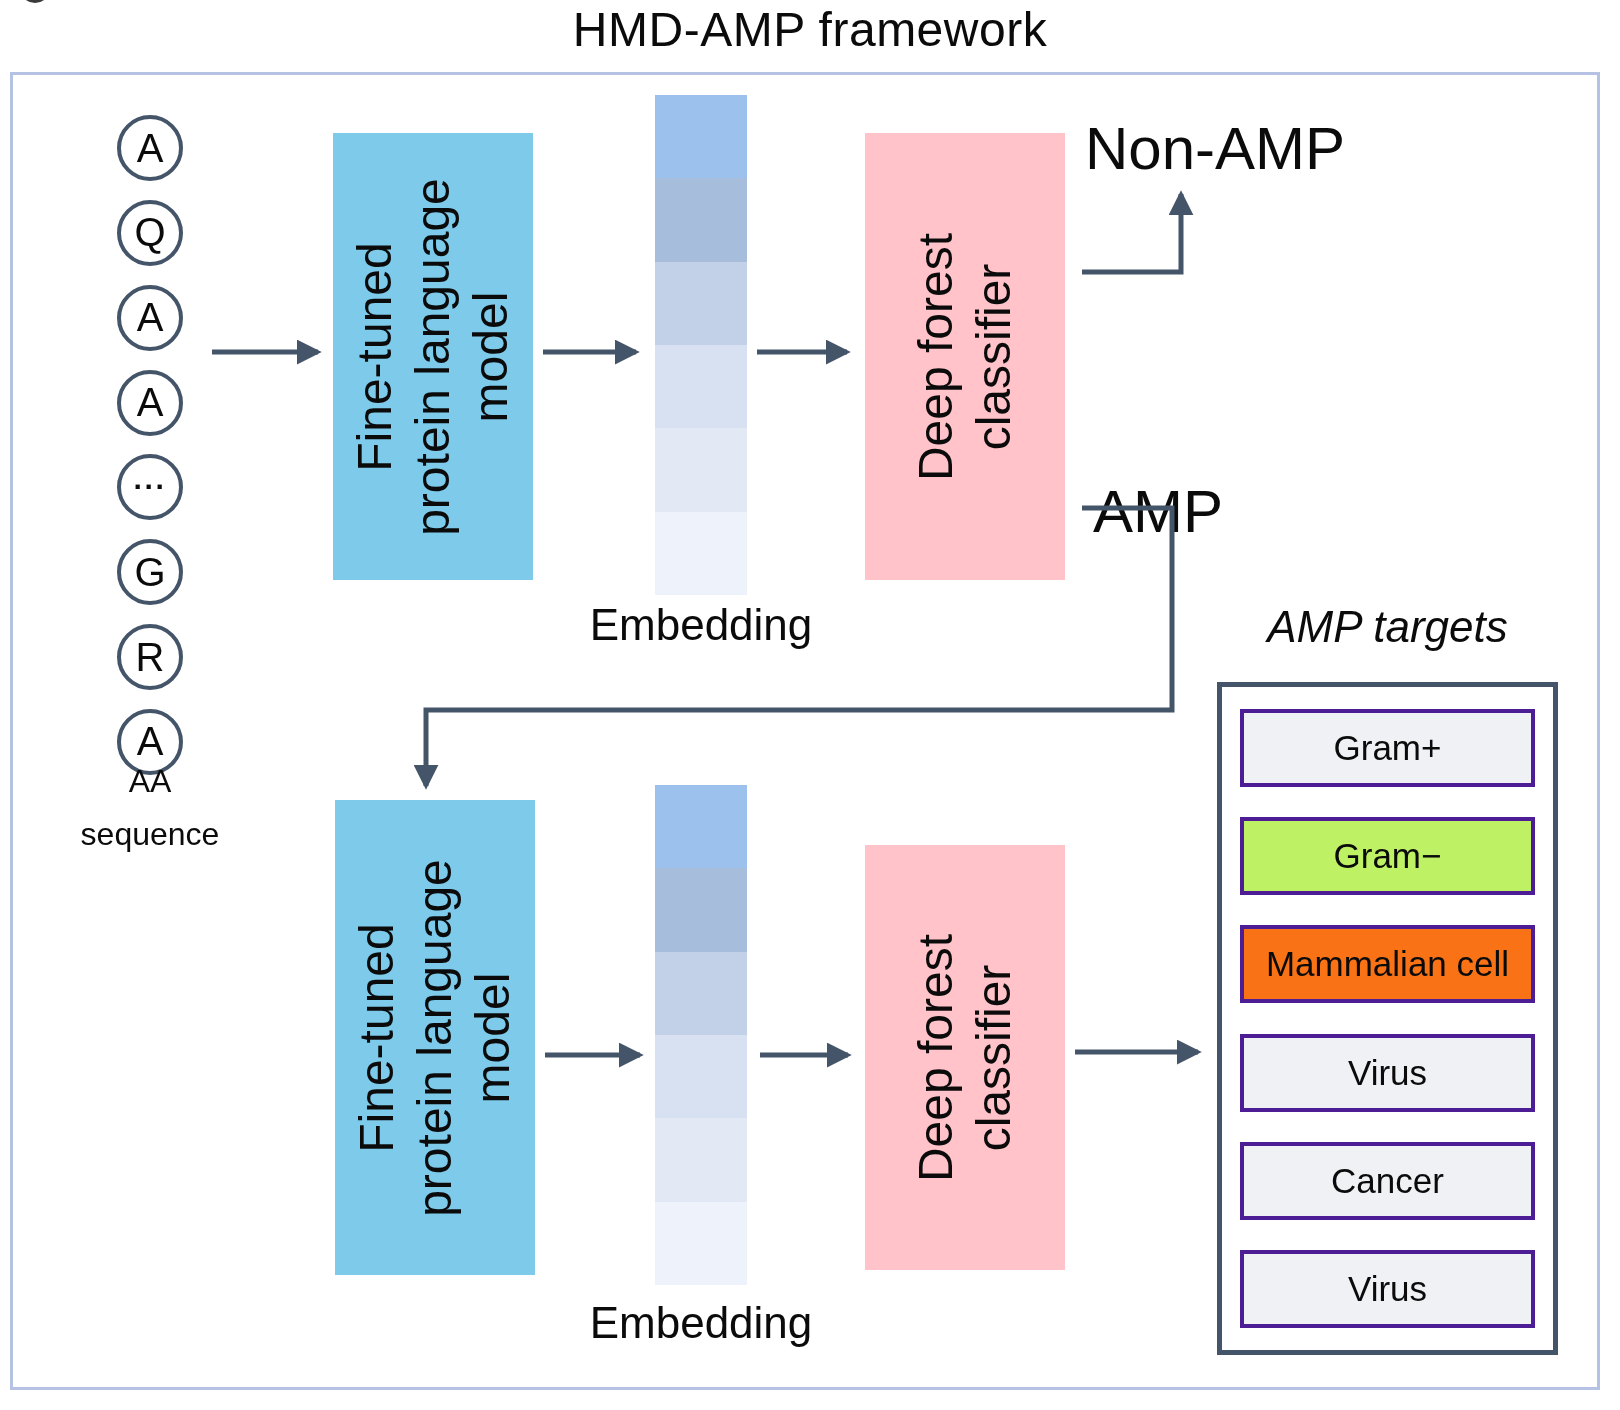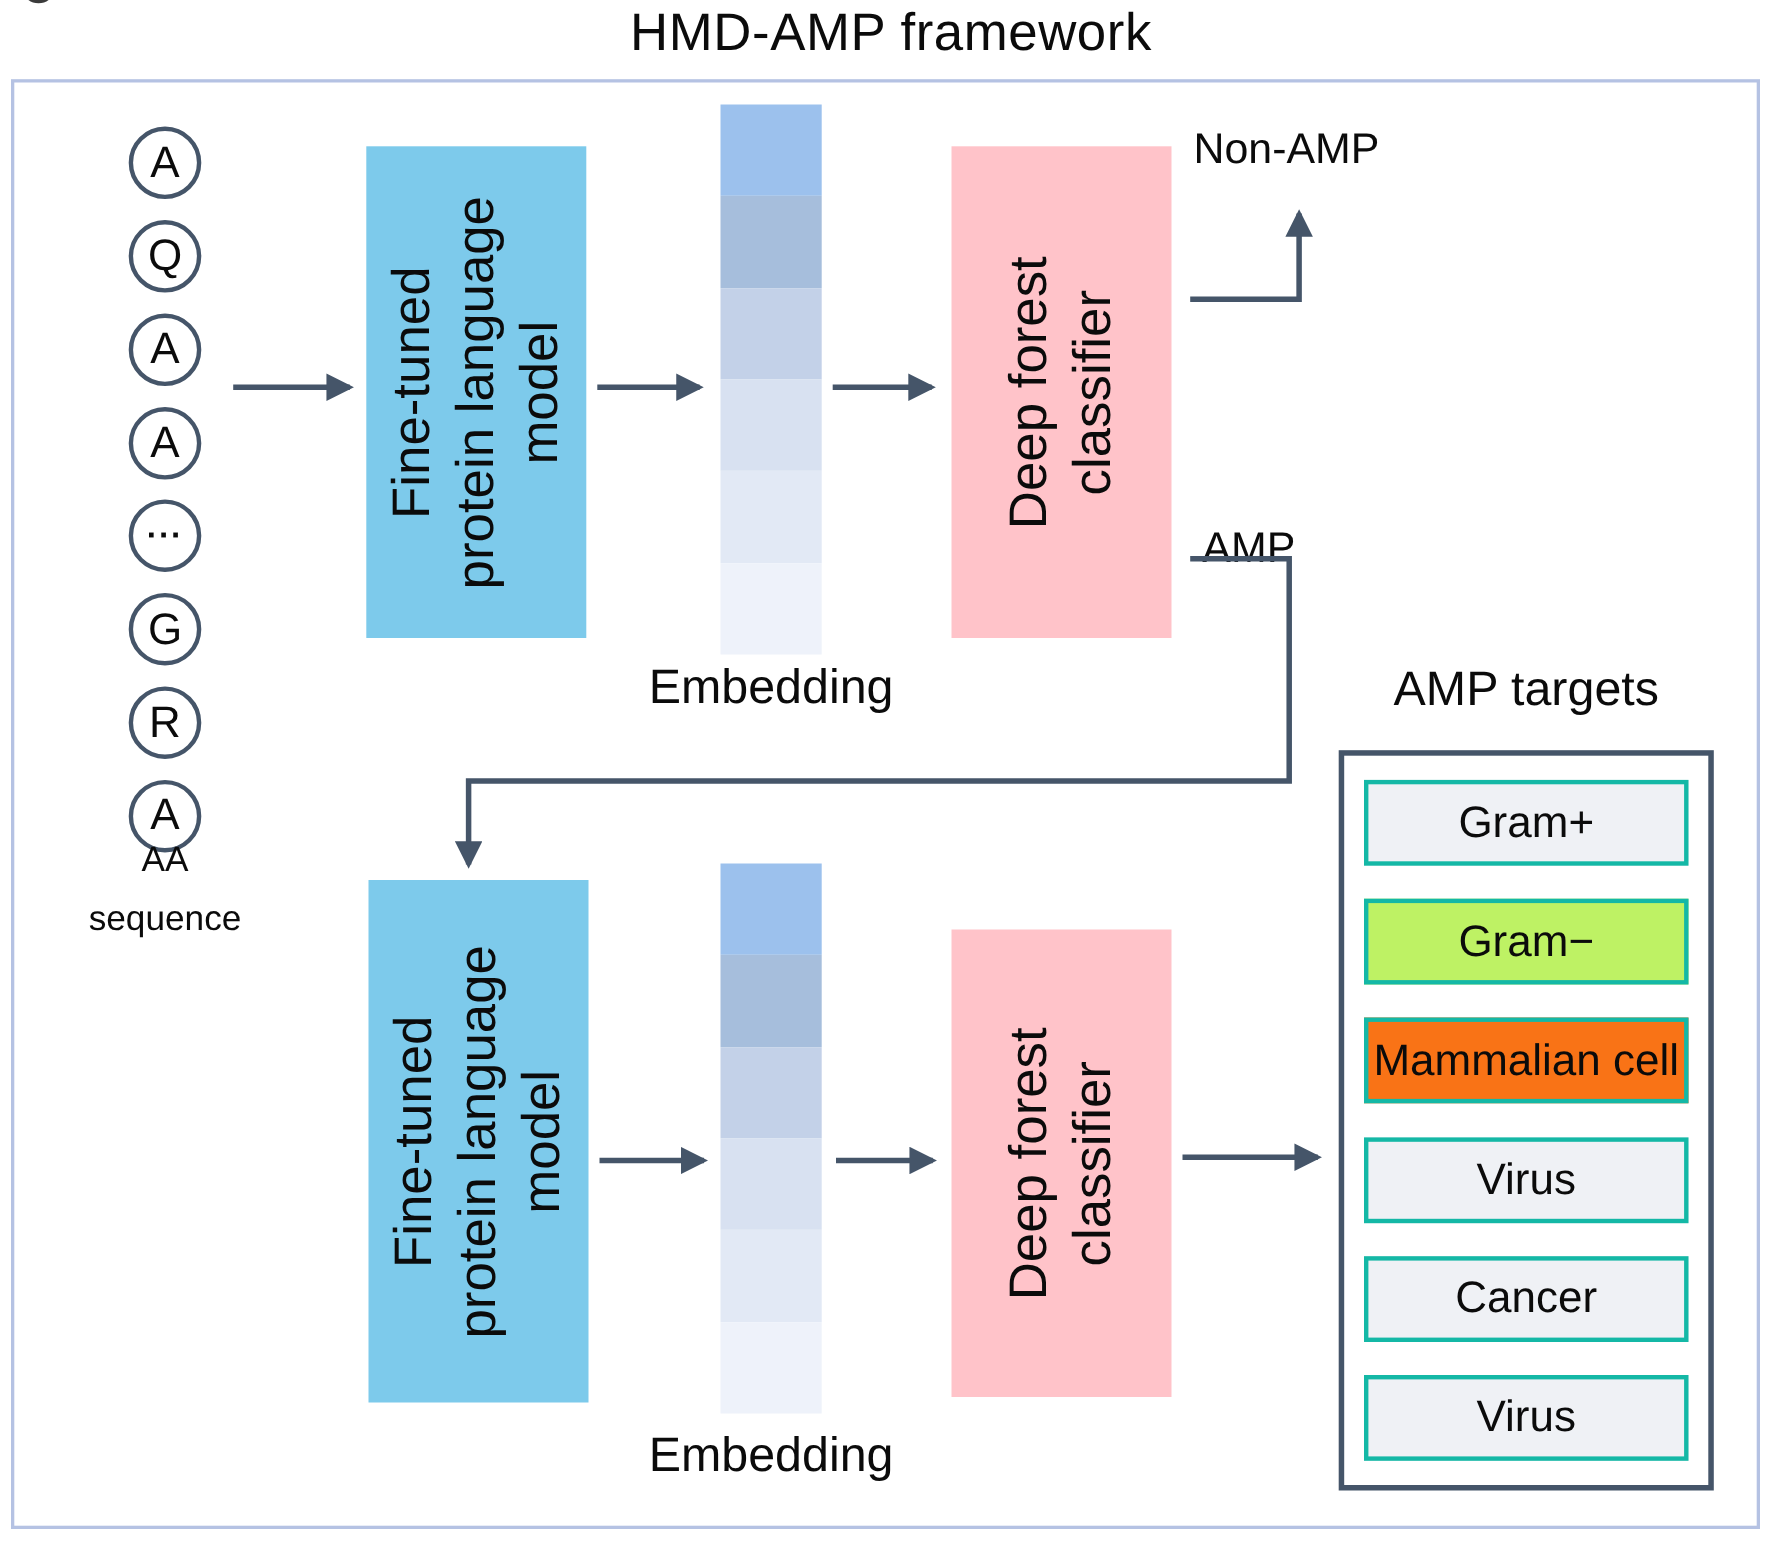--- a/index.html
+++ b/index.html
@@ -42,33 +42,33 @@
   .clf2{left:865px;top:845px;width:200px;height:425px;}
   
   .ebar{position:absolute;width:92px;height:500px;display:flex;flex-direction:column;}
   .ebar .seg{flex:1;}
   .ebar1{left:655px;top:95px;}
   .ebar2{left:655px;top:785px;}
   .elabel{position:absolute;width:320px;text-align:center;font-size:44px;}
   .elabel.e1{left:541px;top:600px;}
   .elabel.e2{left:541px;top:1298px;}
   
-  .branch{position:absolute;font-size:39px;}
+  .branch{position:absolute;font-size:60px;}
   .nonamp{left:1085px;top:114px;}
   .amp{left:1093px;top:430px;margin-top:47px;}
   
-  .tgt-title{position:absolute;left:1217px;top:602px;width:341px;text-align:center;font-size:44px;}
+  .tgt-title{position:absolute;left:1217px;top:602px;width:341px;text-align:center;font-size:44px;font-style:italic;}
   .tgt-panel{
     position:absolute;left:1217px;top:682px;width:341px;height:673px;box-sizing:border-box;
     border:5px solid #455569;background:#fff;
     display:flex;flex-direction:column;justify-content:space-between;padding:22px 18px;
   }
   .tgt-item{
-    height:78px;box-sizing:border-box;border:4px solid #14b8a6;background:#EFF1F5;
-    display:flex;align-items:center;justify-content:center;font-size:40px;
+    height:78px;box-sizing:border-box;border:4px solid #4c1d95;background:#EFF1F5;
+    display:flex;align-items:center;justify-content:center;font-size:35px;
   }
   
   svg.arrows{position:absolute;left:0;top:0;pointer-events:none;}
   svg.arrows .ln{stroke:#455569;stroke-width:5;fill:none;}
 </style>
 </head>
 <body>
 
 <div class="canvas">
 

